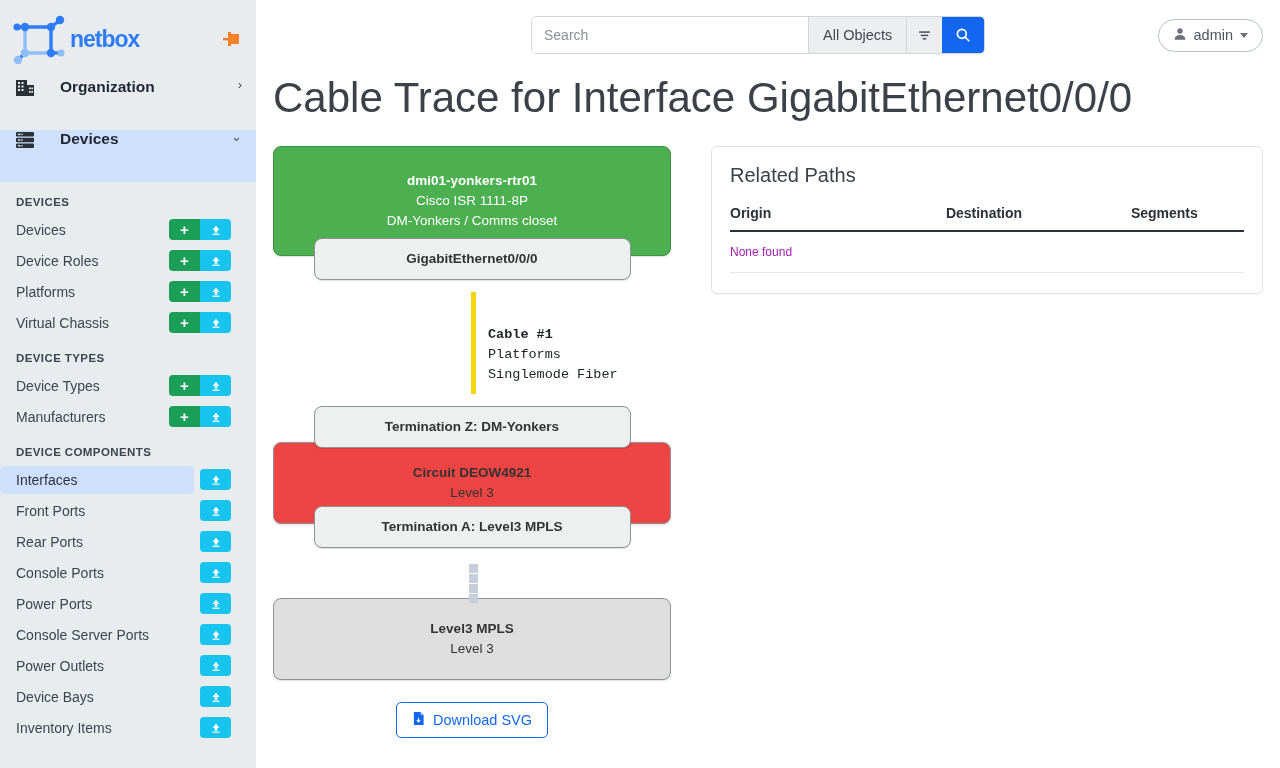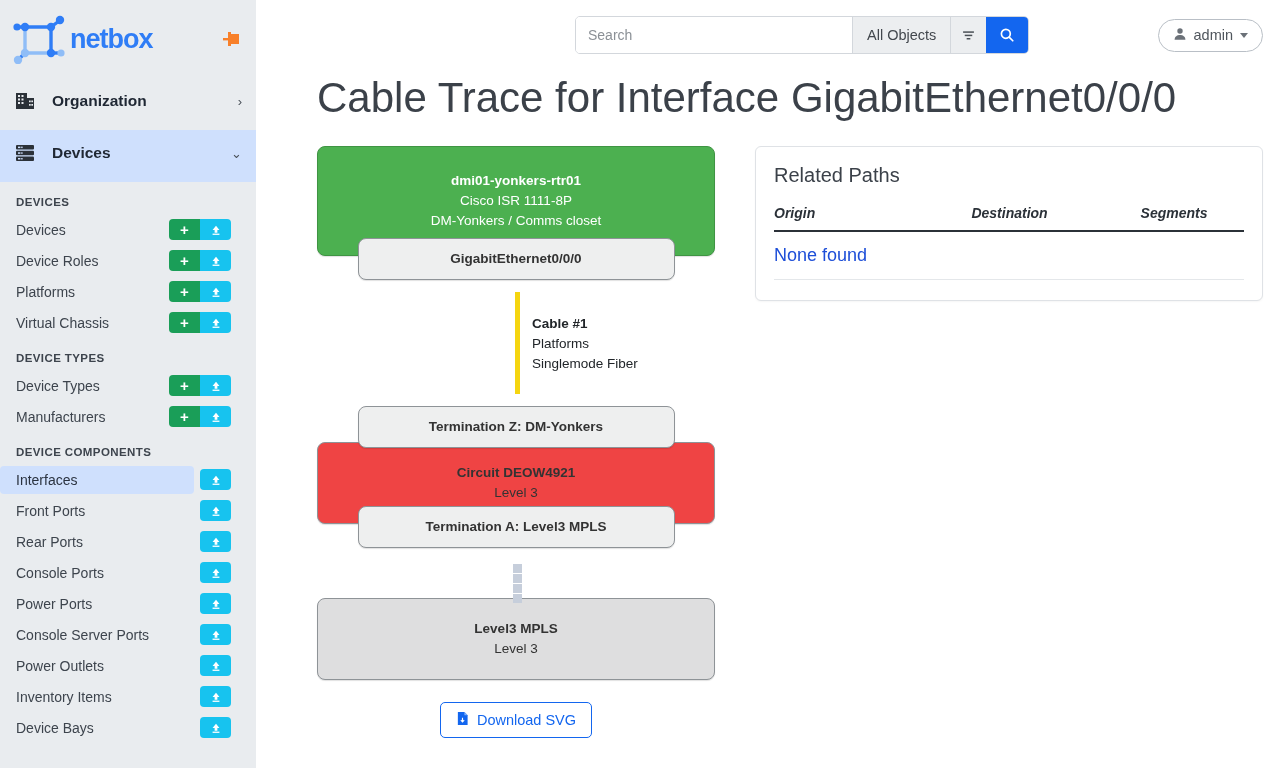--- a/index.html
+++ b/index.html
@@ -10,26 +10,26 @@
   }
   .app { display: flex; width: 1280px; height: 768px; }
 
   
   .sidebar {
     width: 256px; height: 768px; background: #e9ecef;
     flex: 0 0 256px; overflow: hidden; position: relative;
   }
   .brand { height: 78px; display: flex; align-items: center; padding: 0 14px 0 12px; }
   .brand-logo { width: 56px; height: 50px; flex: 0 0 56px; }
-  .brand-word { font-size: 27px; font-weight: 700; color: #2f7df6; letter-spacing: -1px; margin-left: 2px; }
+  .brand-word { font-size: 23px; font-weight: 700; color: #2f7df6; letter-spacing: -1px; margin-left: 2px; }
   .pin-icon { margin-left: auto; width: 20px; height: 18px; }
 
   .nav-group {
-    display: flex; align-items: center; height: 52px;
-    padding: 0 14px 6px 14px; cursor: pointer;
+    display: flex; align-items: flex-start; height: 52px;
+    padding: 0 14px 6px 14px; cursor: pointer; gap: 8px;
   }
   .nav-group.active { background: #cfe0fd; }
   .nav-group .gicon { width: 28px; flex: 0 0 28px; display: flex; align-items: center; }
   .nav-group .glabel { font-size: 15.5px; font-weight: 700; color: #1f2733; margin-left: 10px; }
   .nav-group .gchev { margin-left: auto; color: #4a5159; font-size: 13px; line-height: 1; }
 
   .sec-title {
     font-size: 11.5px; font-weight: 700; color: #3d444d;
     letter-spacing: 0.4px; padding: 14px 0 6px 16px;
   }
@@ -46,21 +46,21 @@
   .btn-pair { display: flex; flex: 0 0 auto; }
   .mini-btn {
     width: 31px; height: 21px; display: flex; align-items: center; justify-content: center;
     color: #fff; font-size: 12px; cursor: pointer; line-height: 1;
   }
   .mini-add { background: #1a9e58; border-radius: 4px 0 0 4px; font-size: 15px; font-weight: 600; }
   .mini-imp { background: #17c3ef; border-radius: 0 4px 4px 0; }
   .mini-imp.solo { border-radius: 4px; }
 
   
-  .main { flex: 1 1 auto; height: 768px; background: #fff; position: relative; overflow: hidden; padding-left: 44px; }
+  .main { flex: 1 1 auto; height: 768px; background: #fff; position: relative; overflow: hidden; }
   .topbar { height: 70px; display: flex; align-items: center; padding: 0 17px; }
   .search-wrap {
     display: flex; align-items: stretch; height: 38px; margin: 0 auto 0 258px;
     border: 1px solid #d3d7dc; border-radius: 5px; overflow: hidden; background: #fff;
   }
   .search-input {
     width: 276px; border: 0; outline: none; padding: 0 12px; font-size: 14px;
     color: #44494f; font-family: "Liberation Sans", sans-serif; background: #fff;
   }
   .search-input::placeholder { color: #8b9096; }
@@ -114,21 +114,21 @@
   }
   .node-provider {
     background: #dededf; color: #333; height: 82px; width: 398px;
   }
   .overlap-up { margin-top: -18px; }
 
   .cable-seg { position: relative; height: 102px; }
   .cable-line {
     position: absolute; left: 198px; top: 0; width: 5px; height: 102px; background: #f5d510;
   }
-  .cable-info { position: absolute; left: 215px; top: 22px; }
+  .cable-info { position: absolute; left: 215px; top: 33px; font-family: Liberation Mono, monospace; }
   .cable-info .ci-t { font-weight: 700; font-size: 13.5px; line-height: 20px; color: #212529; }
   .cable-info .ci-s { font-size: 13.5px; line-height: 20px; color: #212529; }
 
   .dotted-seg { height: 38px; position: relative; }
   .dotted-seg i {
     position: absolute; left: 196px; width: 9px; height: 9px;
     background: #c6cedb; display: block;
   }
 
   .dl-wrap { display: flex; justify-content: center; margin-top: 22px; }
@@ -144,26 +144,26 @@
 
   
   .card {
     border: 1px solid #dfe2e6; border-radius: 6px; background: #fff;
     padding: 17px 18px 20px 18px; box-shadow: 0 1px 2px rgba(0,0,0,.04);
   }
   .card-title { font-size: 20px; color: #3b4149; font-weight: 400; margin-bottom: 18px; }
   table.paths { width: 100%; border-collapse: collapse; }
   table.paths th {
     text-align: left; font-size: 14px; font-weight: 700; color: #2b3138;
-    padding: 0 0 9px 0; border-bottom: 2px solid #2b3138; font-style: italic;
+    padding: 0 0 9px 0; border-bottom: 2px solid #2b3138;
   }
   table.paths th.c1 { width: 42%; }
   table.paths th.c2 { width: 36%; }
   table.paths td {
-    font-size: 18px; color: #1d4ed8; padding: 13px 0 13px 0;
+    font-size: 12px; color: #a21caf; padding: 13px 0 13px 0;
     border-bottom: 1px solid #e4e7ea;
     margin-left: 40px;
   }
 </style>
 </head>
 <body>
 
 <div class="app">
 
   <div class="sidebar">
@@ -394,32 +394,32 @@
       <span class="btn-pair">
         <span class="mini-btn mini-imp solo">
           <svg viewBox="0 0 14 14" width="12" height="12">
               <path d="M7 2 L11 7 H8.6 V10.2 H5.4 V7 H3 Z" fill="#fff"></path>
               <rect x="3" y="11.2" width="8" height="1.5" fill="#fff"></rect>
             </svg>
         </span>
       </span>
     </div>
     <div class="menu-row">
+      <span class="menu-link">Device Bays</span>
+      <span class="btn-pair">
+        <span class="mini-btn mini-imp solo">
+          <svg viewBox="0 0 14 14" width="12" height="12">
+              <path d="M7 2 L11 7 H8.6 V10.2 H5.4 V7 H3 Z" fill="#fff"></path>
+              <rect x="3" y="11.2" width="8" height="1.5" fill="#fff"></rect>
+            </svg>
+        </span>
+      </span>
+    </div>
+    <div class="menu-row">
       <span class="menu-link">Inventory Items</span>
-      <span class="btn-pair">
-        <span class="mini-btn mini-imp solo">
-          <svg viewBox="0 0 14 14" width="12" height="12">
-              <path d="M7 2 L11 7 H8.6 V10.2 H5.4 V7 H3 Z" fill="#fff"></path>
-              <rect x="3" y="11.2" width="8" height="1.5" fill="#fff"></rect>
-            </svg>
-        </span>
-      </span>
-    </div>
-    <div class="menu-row">
-      <span class="menu-link">Device Bays</span>
       <span class="btn-pair">
         <span class="mini-btn mini-imp solo">
           <svg viewBox="0 0 14 14" width="12" height="12">
               <path d="M7 2 L11 7 H8.6 V10.2 H5.4 V7 H3 Z" fill="#fff"></path>
               <rect x="3" y="11.2" width="8" height="1.5" fill="#fff"></rect>
             </svg>
         </span>
       </span>
     </div>
   </div>

